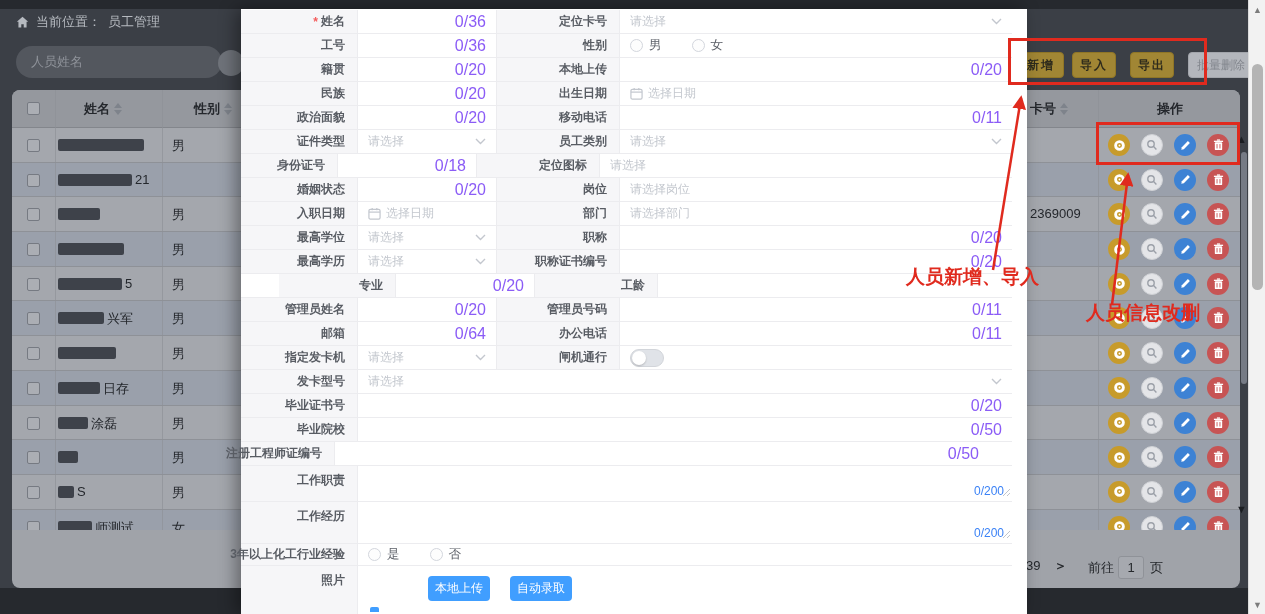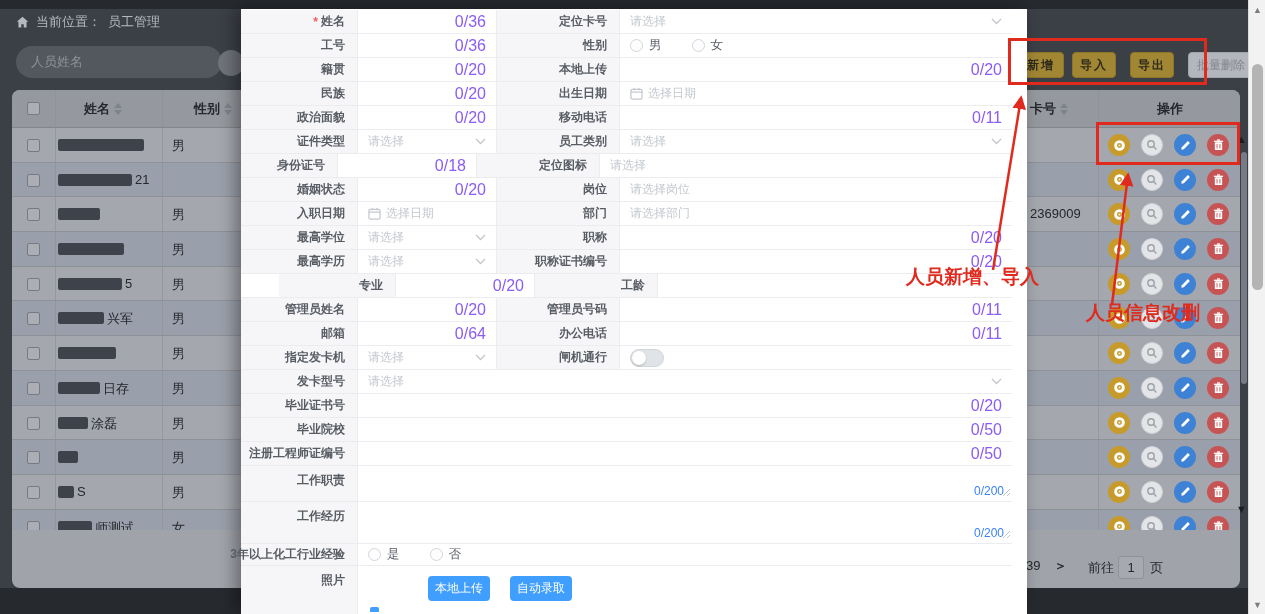--- a/index.html
+++ b/index.html
@@ -941,21 +941,21 @@
         </div>
         <div class="f-row" style="height: 24px;">
           <div class="f-label" style="width: 117px;">
             <span>毕业院校</span>
           </div>
           <div class="f-value" style="width: 654px;">
             <span class="counter">0/50</span>
           </div>
         </div>
         <div class="f-row" style="height: 24px;">
-          <div class="f-label" style="width: 117px;">
+          <div class="f-label" style="width: 94px;">
             <span>注册工程师证编号</span>
           </div>
           <div class="f-value" style="width: 654px;">
             <span class="counter">0/50</span>
           </div>
         </div>
         <div class="f-row" style="height: 36px;">
           <div class="f-label f-top" style="width: 117px;">
             <span>工作职责</span>
           </div>

